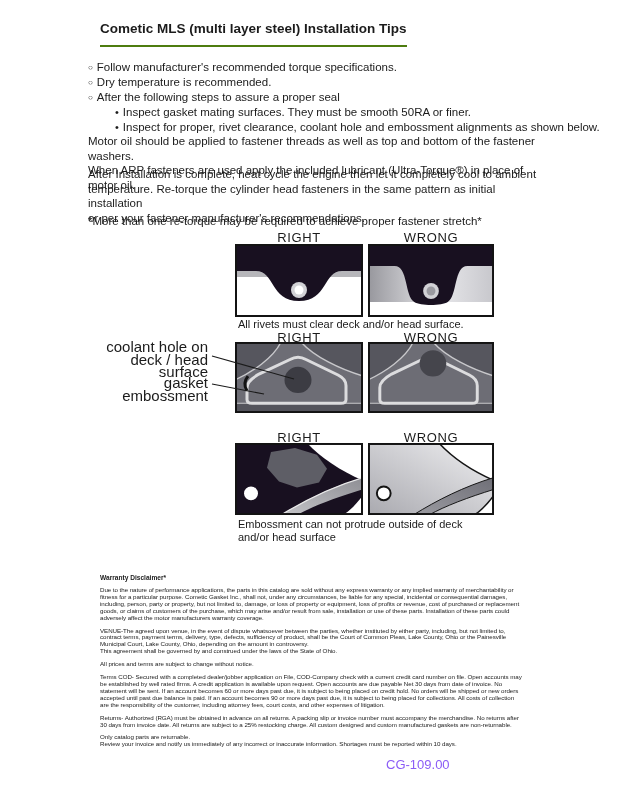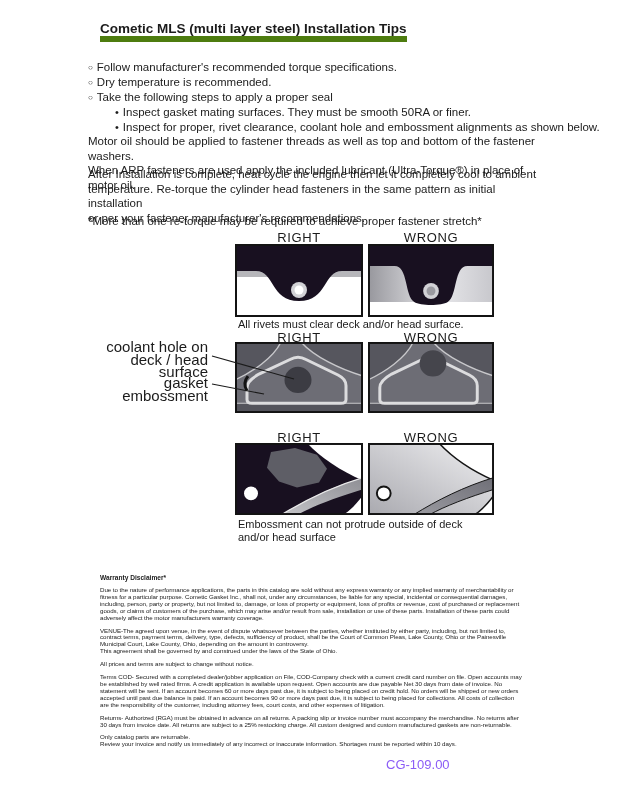--- a/index.html
+++ b/index.html
@@ -1,20 +1,20 @@
 <!DOCTYPE html>
 <html><head>
 <meta charset="utf-8">
 <style>
   html,body { margin:0; padding:0; background:#ffffff; }
   body { width:618px; height:800px; position:relative; font-family:"Liberation Sans", sans-serif; color:#1b1b1b; overflow:hidden; }
   .page { position:absolute; left:0; top:0; width:618px; height:800px; background:#fff; }
 
   .title { position:absolute; left:100px; top:21px; font-size:13.5px; font-weight:bold; margin:0; }
-  .title-inner { border-bottom:6px solid #4d7c0f; padding-bottom:0; }
+  .title-inner { border-bottom:2px solid #4d7c0f; padding-bottom:9px; }
 
   .line { position:absolute; font-size:11.5px; white-space:nowrap;margin-top:16px; }
   .o-marker { font-size:8px; vertical-align:1.5px; margin-right:4px; }
   .dot-marker { font-size:11px; margin-right:4px; }
 
   .section-heading { position:absolute; font-size:13px; font-weight:bold; margin:0; }
   .para { position:absolute; font-size:11.5px; line-height:14.5px; white-space:pre-line; width:460px; }
 
   .diag-label { position:absolute; font-size:13px; letter-spacing:0.6px; text-align:center; }
   .dbox { position:absolute; }
@@ -38,21 +38,21 @@
     <span class="title-inner">Cometic MLS (multi layer steel) Installation Tips</span>
   </h1>
 
   <div class="line" style="left:88px; top:45px;">
     <span class="o-marker">○</span><span>Follow manufacturer's recommended torque specifications.</span>
   </div>
   <div class="line" style="left:88px; top:60px;">
     <span class="o-marker">○</span><span>Dry temperature is recommended.</span>
   </div>
   <div class="line" style="left:88px; top:75px;">
-    <span class="o-marker">○</span><span>Take the following steps to apply a proper seal</span>
+    <span class="o-marker">○</span><span>After the following steps to assure a proper seal</span>
   </div>
   <div class="line" style="left:115px; top:90px;">
     <span class="dot-marker">•</span><span>Inspect gasket mating surfaces.  They must be smooth 50RA or finer.</span>
   </div>
   <div class="line" style="left:115px; top:105px;">
     <span class="dot-marker">•</span><span>Inspect for proper, rivet clearance, coolant hole and embossment alignments as shown below.</span>
   </div>
 
   <div class="para" style="left:88px; top:134px;">Motor oil should be applied to fastener threads as well as top and bottom of the fastener washers.
 When ARP fasteners are used apply the included lubricant (Ultra-Torque®) in place of motor oil.</div>

